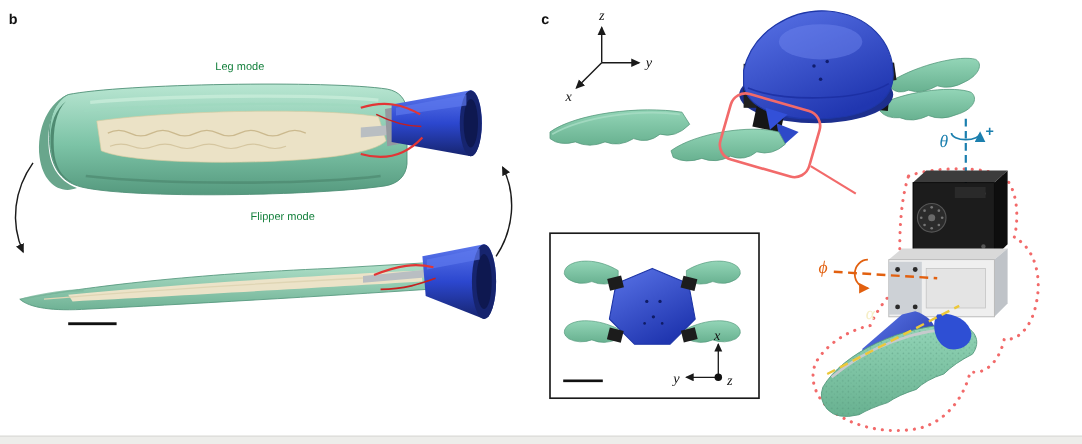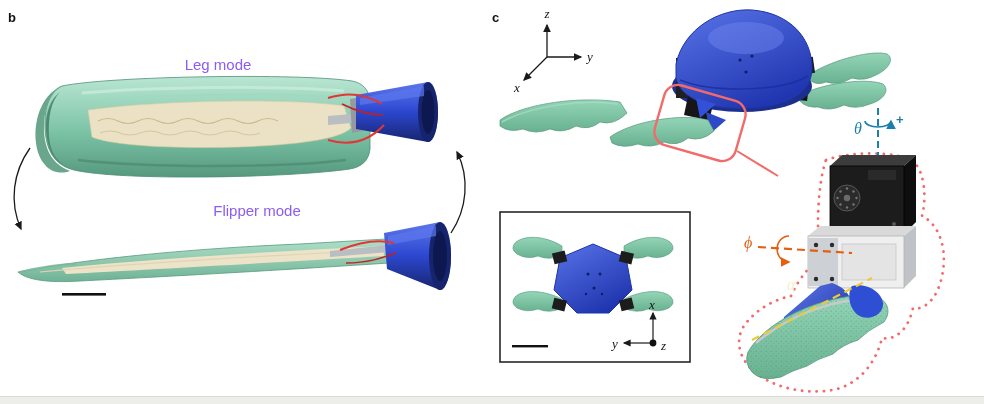--- a/index.html
+++ b/index.html
@@ -1,20 +1,20 @@
 <!DOCTYPE html>
 <html><head>
 <meta charset="utf-8">
 <style>
   html,body { margin:0; padding:0; background:#ffffff; }
   .figure { position:relative; width:984px; height:404px; background:#ffffff; overflow:hidden;
             font-family:"Liberation Sans", sans-serif; }
   .panel-svg { position:absolute; top:0; }
   .panel-label { position:absolute; font-weight:700; font-size:13px; color:#111; }
-  .mode-label { position:absolute; font-size:15px; color:#8b5cf6; transform:translateX(-50%); white-space:nowrap; }
+  .mode-label { position:absolute; font-size:10px; color:#15803d; transform:translateX(-50%); white-space:nowrap; }
   .axis { font-family:"Liberation Serif", serif; font-style:italic; font-size:13px; fill:#111; }
   .ang  { font-family:"Liberation Serif", serif; font-style:italic; font-size:16px; }
   .angsm{ font-family:"Liberation Sans", sans-serif; font-weight:700; font-size:13px; }
   .footer-strip { position:absolute; left:0; right:0; bottom:0; height:7px; background:#ededea; border-top:1px solid #d9d9d6; }
 </style>
 </head>
 <body>
 
 <div class="figure">
 
@@ -232,16 +232,16 @@
         <text x="122" y="348" class="axis">y</text>
         <text x="171" y="350" class="axis">z</text>
       </g>
       <rect x="22" y="345" width="36" height="2.4" fill="#111"></rect>
     </g>
   </svg>
 
   <span class="panel-label" style="left:8px; top:10px">b</span>
   <span class="panel-label" style="left:492px; top:10px">c</span>
   <span class="mode-label" style="left:218px; top:56px">Leg mode</span>
-  <span class="mode-label" style="left:257px; top:202px">Flipper mode</span>
+  <span class="mode-label" style="left:257px; top:192px">Flipper mode</span>
 
   <div class="footer-strip"></div>
 </div>
 
 </body></html>

